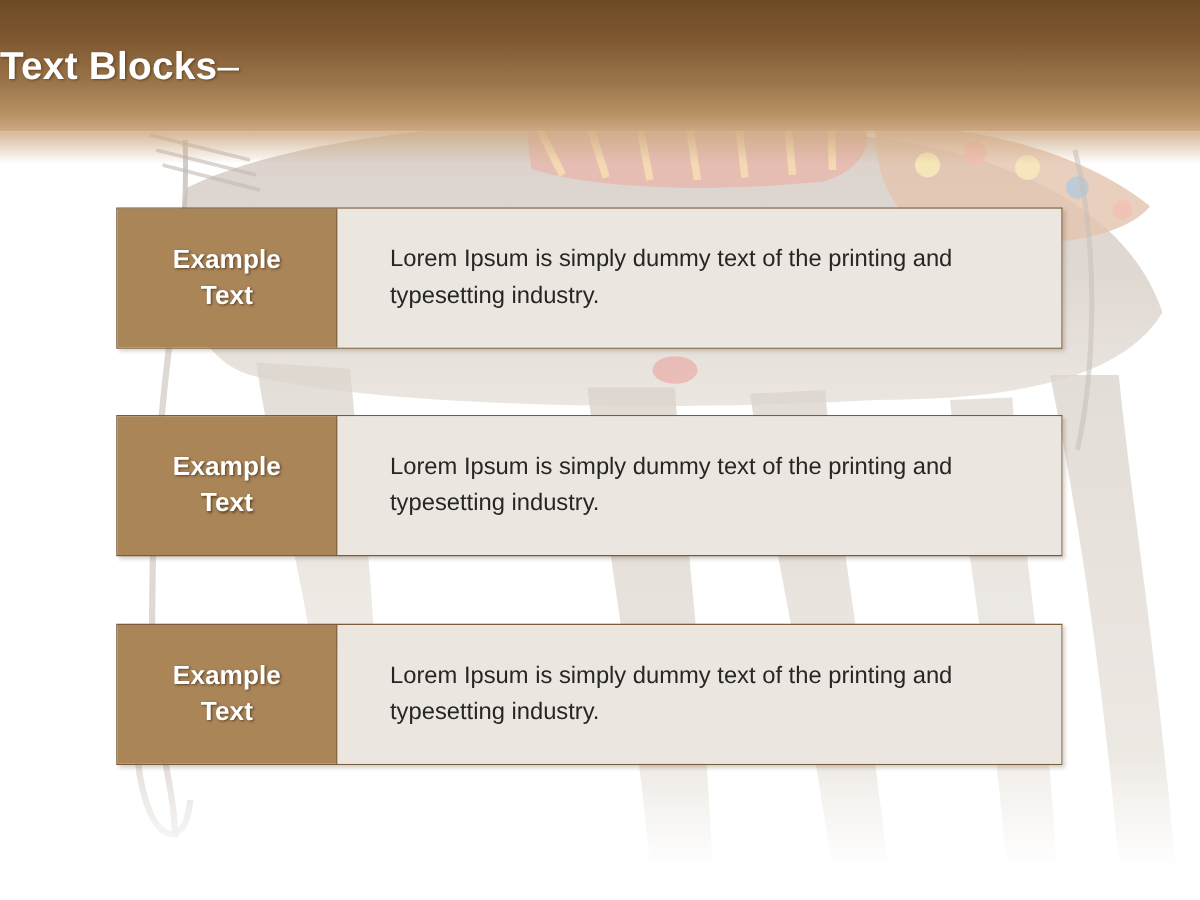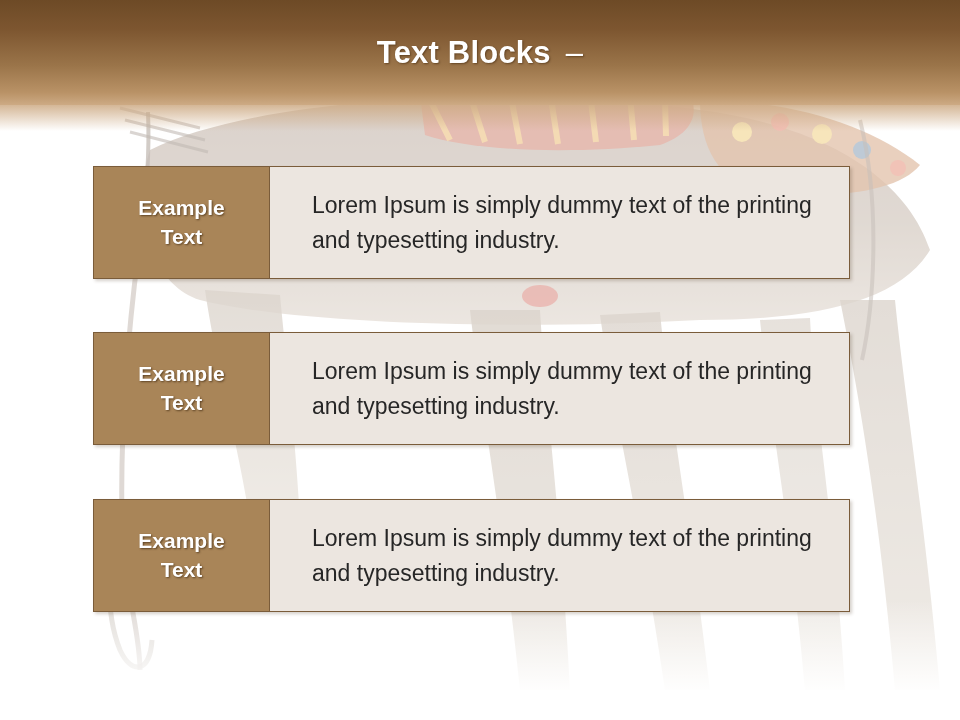--- a/index.html
+++ b/index.html
@@ -66,27 +66,25 @@
     background: linear-gradient(to bottom, rgba(205,170,132,0.85) 0%, rgba(255,255,255,0) 100%);
     pointer-events: none;
   }
   .title-text {
     position: absolute;
     left: 0; top: 0;
     width: 960px;
     height: 105px;
     display: flex;
     align-items: center;
-    justify-content: center;
     font-size: 31px;
     color: #ffffff;
     letter-spacing: 0.2px;
     text-shadow: 1px 1px 2px rgba(60,35,10,0.55);
     white-space: nowrap;
-    gap: 15px;
   }
   .title-strong { font-weight: bold; }
   .title-light  { font-weight: normal; }
   .title-dash   { font-weight: normal; }
 
   
   .rows {
     position: absolute;
     left: 0;
     top: 0;
@@ -125,21 +123,21 @@
   .row-label span { display: block; text-align: center; }
 
   .row-body {
     flex: 1 1 auto;
     background: #ece6e0;
     box-sizing: border-box;
     display: flex;
     align-items: center;
     padding: 0 30px 0 42px;
     color: #262626;
-    font-size: 23px;
+    font-size: 19px;
     line-height: 1.52;
   }
 </style>
 </head>
 <body>
 
 <div class="slide">
 
   <div class="bg-photo">
     <svg width="960" height="720" viewBox="0 0 960 720" xmlns="http://www.w3.org/2000/svg" aria-hidden="true">

